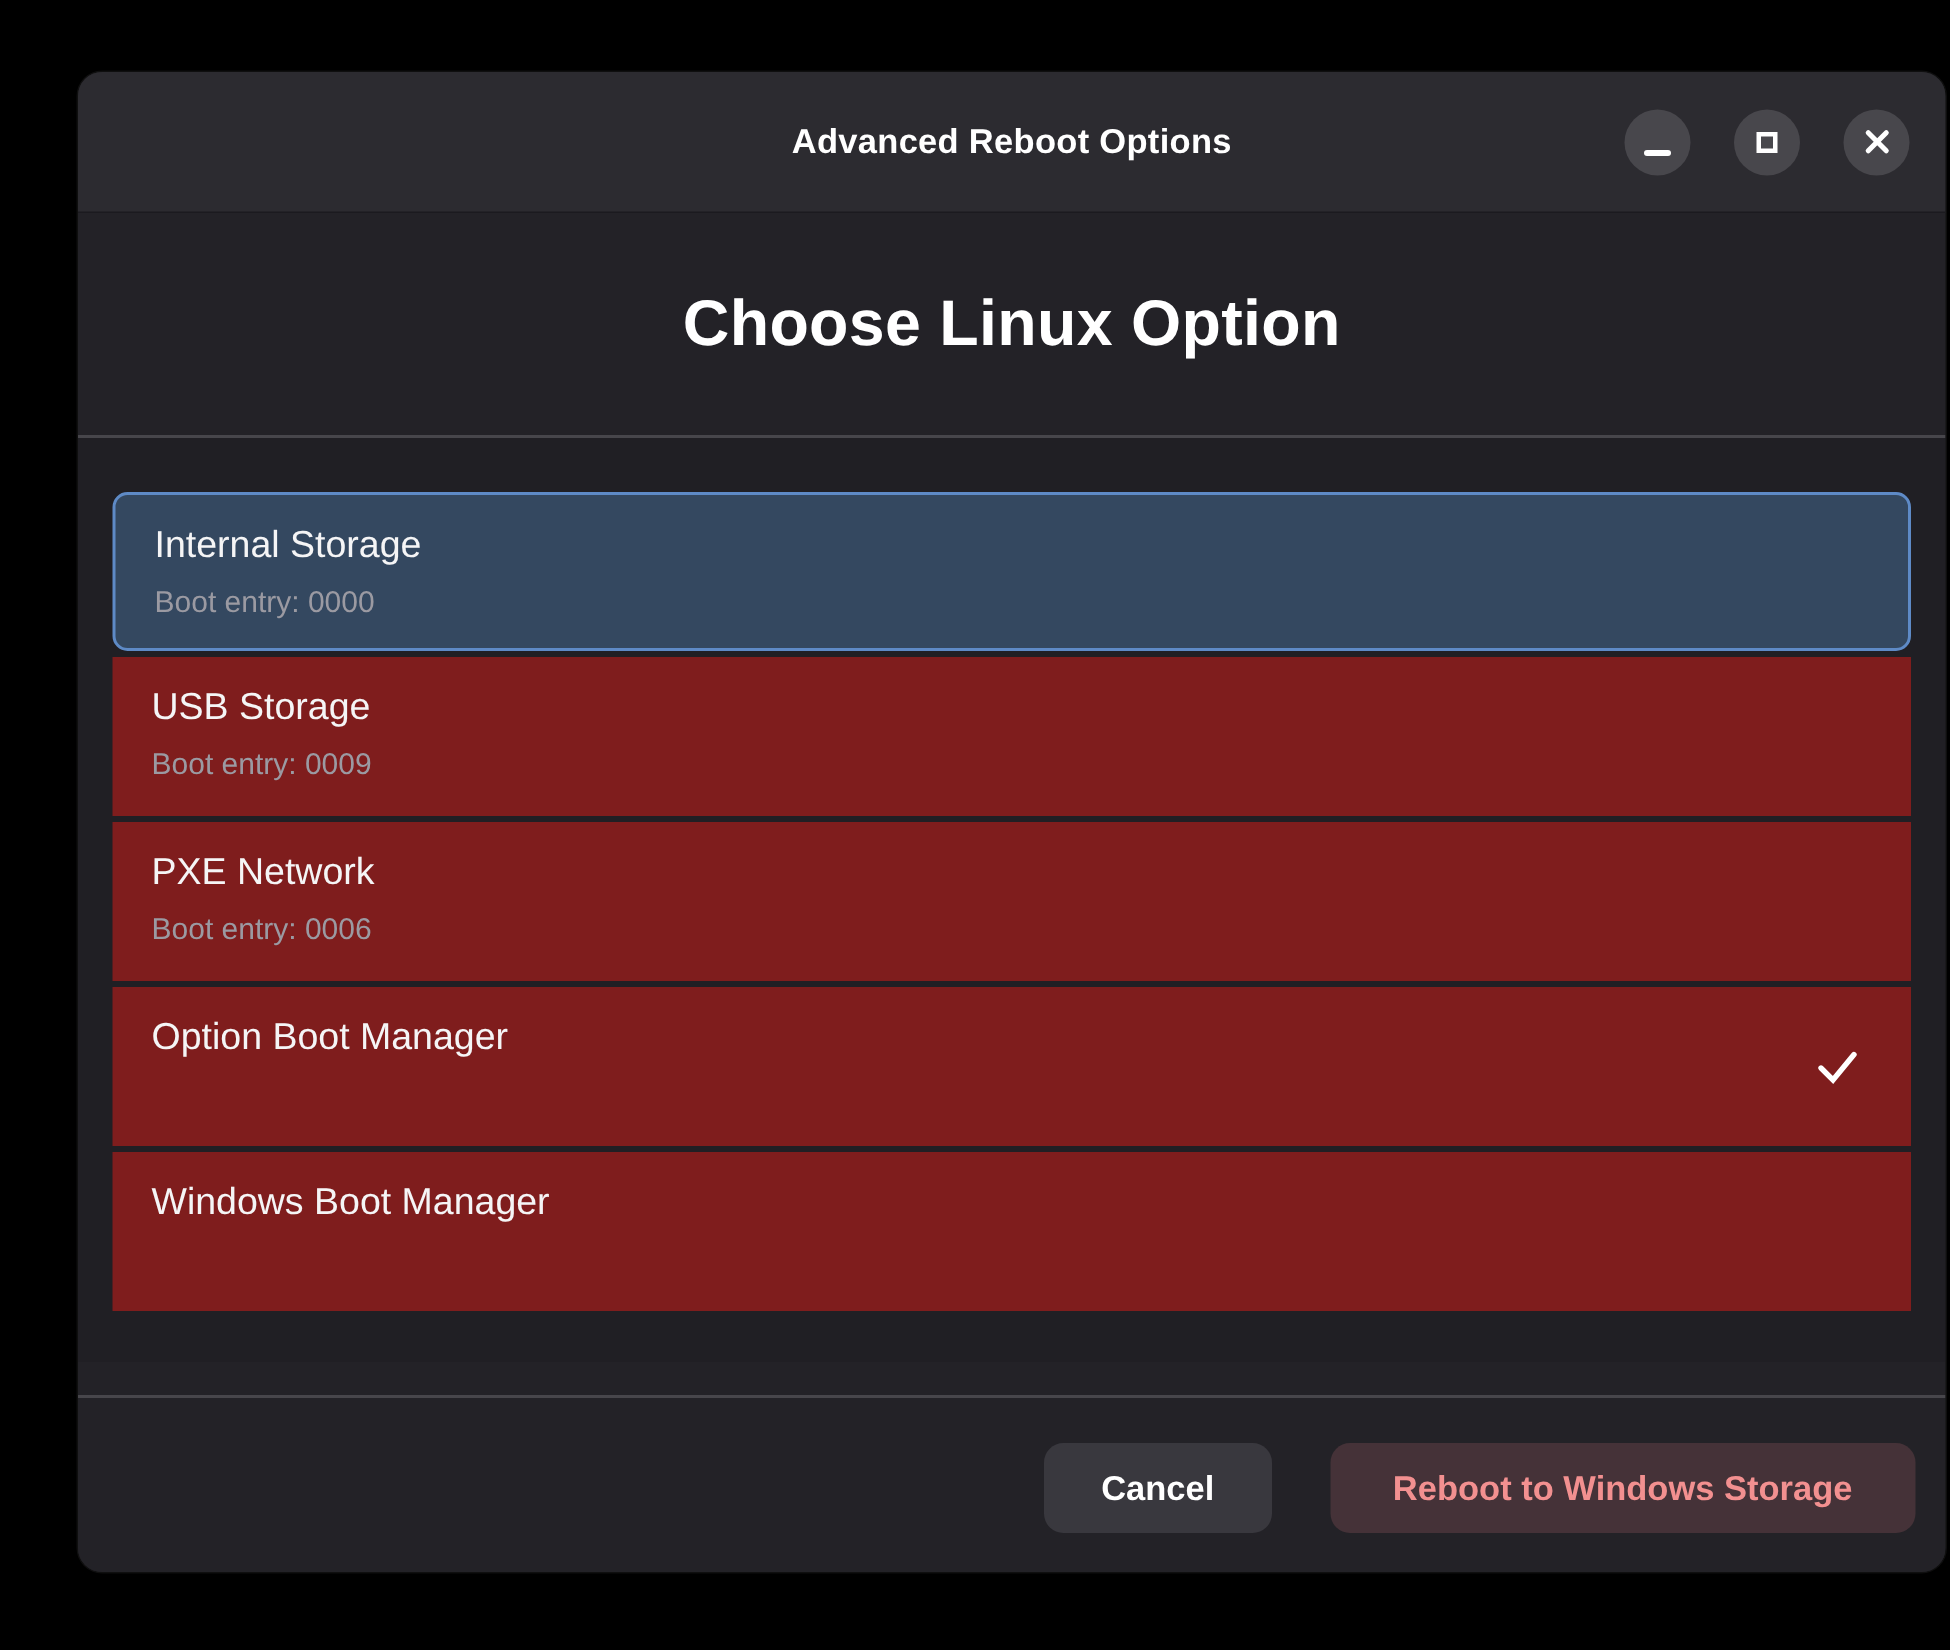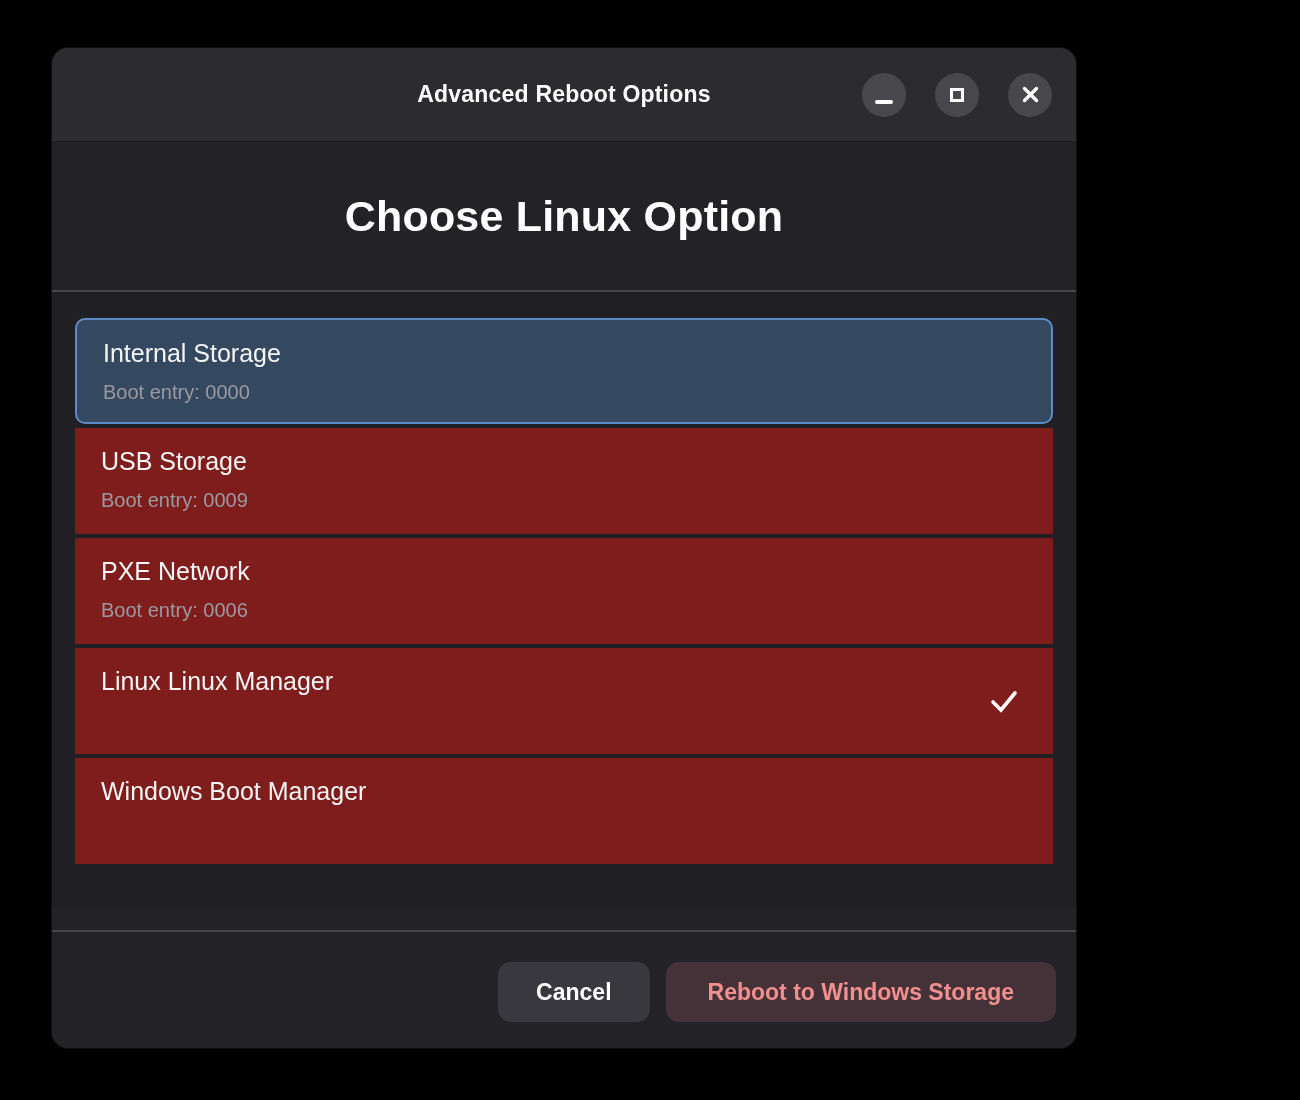--- a/index.html
+++ b/index.html
@@ -12,21 +12,21 @@
     position: relative;
     width: 1300px;
     height: 1100px;
     background: #000;
     overflow: hidden;
   }
   .window {
     position: absolute;
     left: 52px;
     top: 48px;
-    width: 1024px;
+    width: 1245px;
     height: 1000px;
     background: var(--dialog-bg);
     border-radius: 16px;
     overflow: hidden;
     box-shadow: 0 0 0 1px rgba(255,255,255,0.06), 0 24px 60px rgba(0,0,0,0.85);
     display: flex;
     flex-direction: column;
   }
   
   .titlebar {
@@ -94,21 +94,21 @@
     height: 2px;
     flex: 0 0 2px;
     background: #47464b;
     border: none;
   }
   
   .list-viewport {
     height: 616px;
     flex: 0 0 616px;
     background: #201f24;
-    padding: 26px 23px 0 23px;
+    padding: 36px 23px 0 23px;
     overflow: hidden;
   }
   .boot-list {
     display: flex;
     flex-direction: column;
     gap: 4px;
   }
   .row {
     flex: 0 0 106px;
     height: 106px;
@@ -144,21 +144,21 @@
     height: 32px;
   }
   
   .footer-gap { height: 22px; flex: 0 0 22px; background: var(--dialog-bg); }
   .dialog-footer {
     flex: 1;
     background: var(--dialog-bg);
     display: flex;
     justify-content: flex-end;
     align-items: flex-start;
-    gap: 16px;
+    gap: 39px;
     padding: 30px 20px 26px 36px;
   }
   .btn {
     height: 60px;
     border: none;
     border-radius: 13px;
     font-family: "Liberation Sans", "DejaVu Sans", sans-serif;
     font-size: 23px;
     font-weight: 700;
     cursor: pointer;
@@ -221,21 +221,21 @@
 
   </div>
 
   <div class="row">
     <div class="row-title">PXE Network</div>
     <div class="row-sub">Boot entry: 0006</div>
 
   </div>
 
   <div class="row">
-    <div class="row-title">Linux Linux Manager</div>
+    <div class="row-title">Option Boot Manager</div>
     <svg class="check" viewBox="0 0 32 32">
       <polyline points="5,17 13,25 27,8" fill="none" stroke="#ffffff" stroke-width="3.6" stroke-linecap="round" stroke-linejoin="miter"></polyline>
     </svg>
   </div>
 
 
   <div class="row">
     <div class="row-title">Windows Boot Manager</div>
     <div class="row-sub"></div>
 

